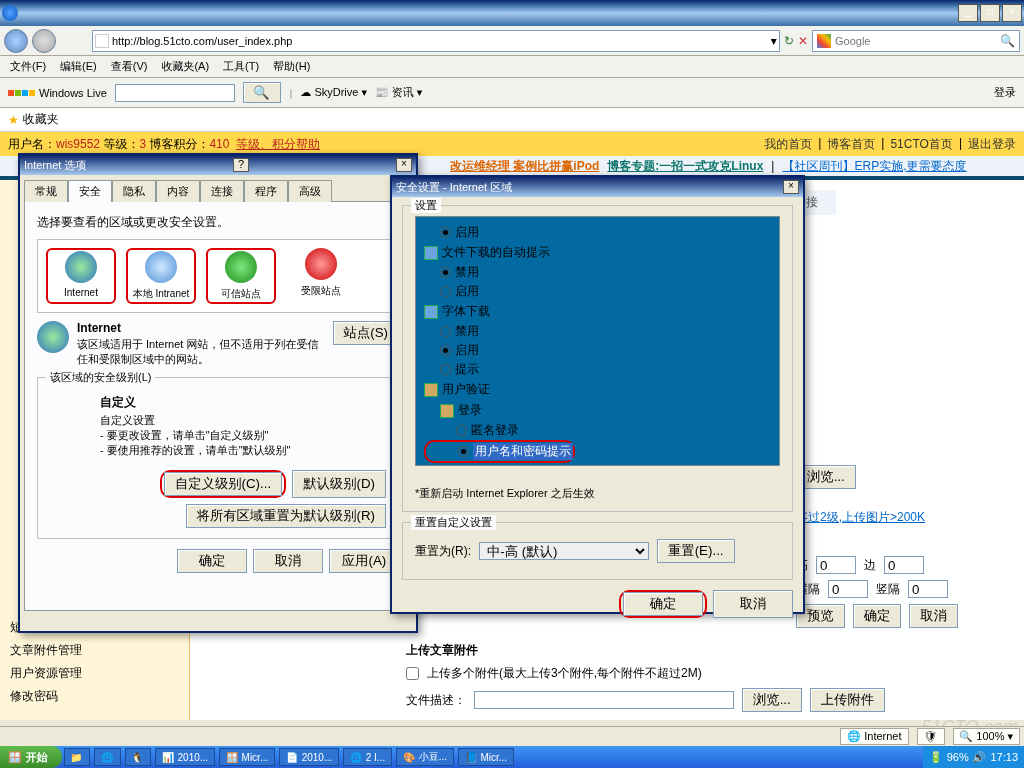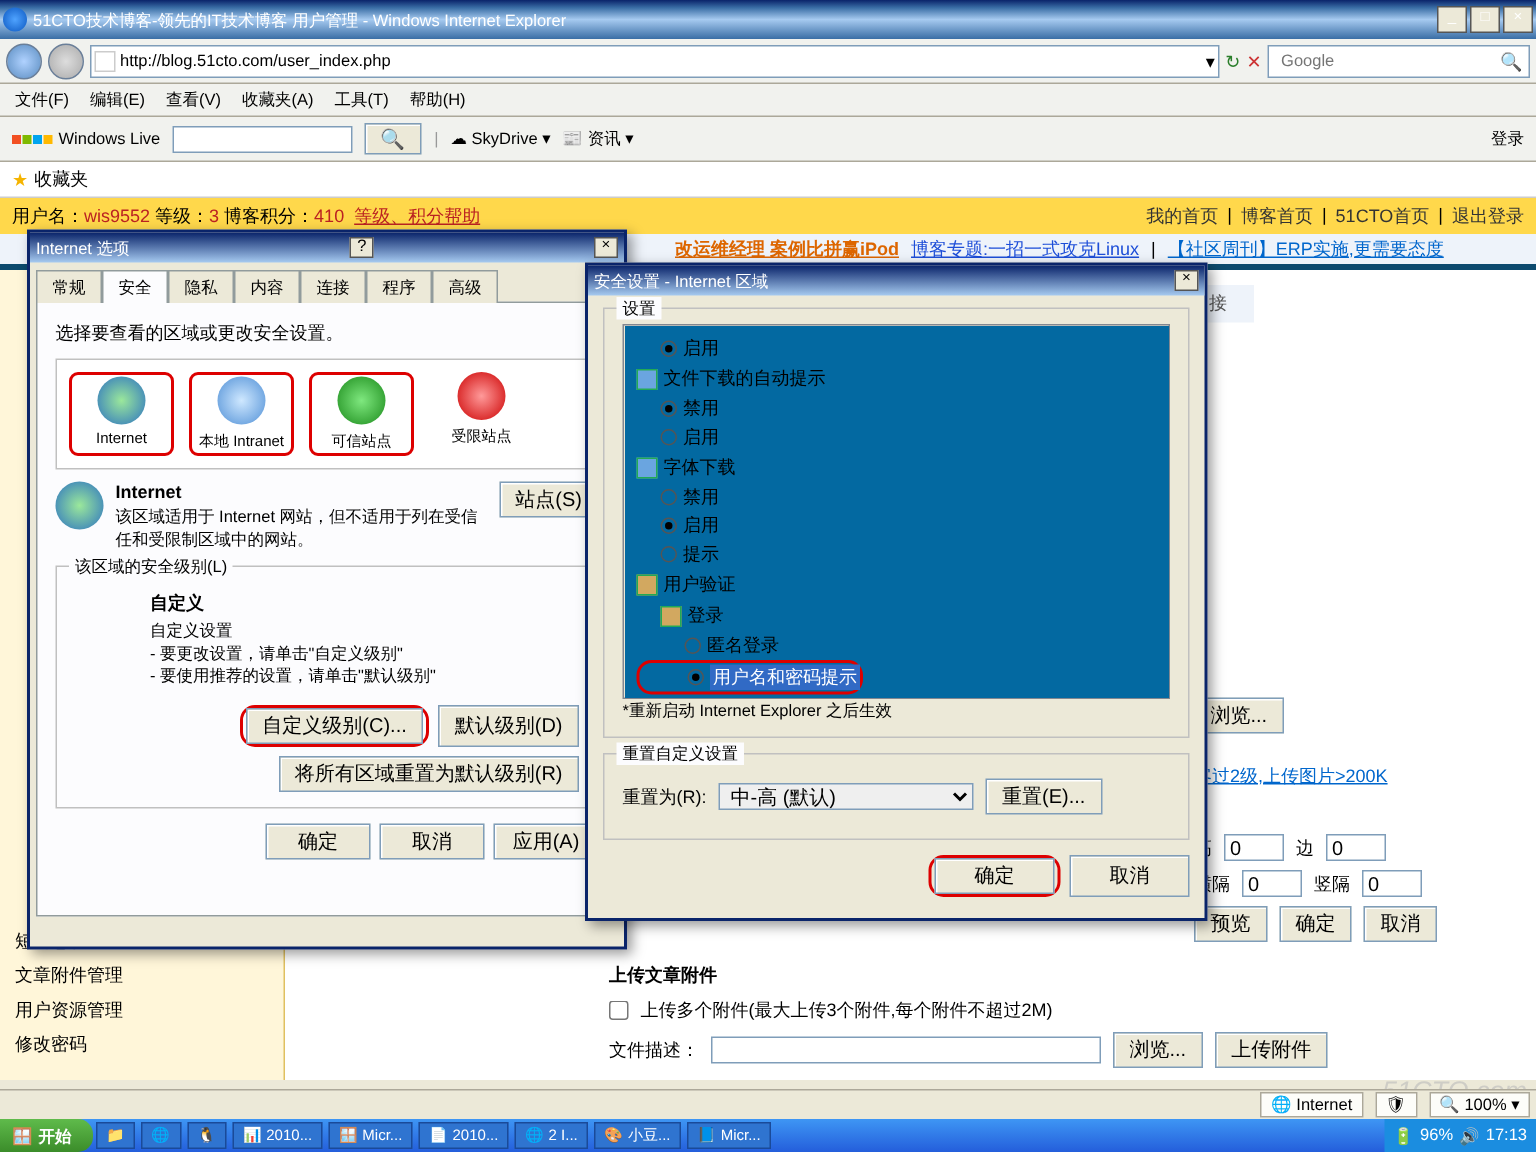--- a/index.html
+++ b/index.html
@@ -5,21 +5,21 @@
 * { margin:0; padding:0; box-sizing:border-box; font-family:"Microsoft YaHei",SimSun,Arial,sans-serif; }
 body { width:1024px; height:768px; background:#ece9d8; font-size:12px; overflow:hidden; position:relative; color:#000; }
 
 .titlebar { height:26px; background:linear-gradient(#0a246a,#3a6ea5 20%,#a6caf0 50%,#3a6ea5); display:flex; align-items:center; padding:0 2px; color:#fff; font-size:11px; }
 .titlebar .ico { width:16px; height:16px; background:radial-gradient(circle,#4fa3ff,#0b57c1); border-radius:50%; margin-right:4px; }
 .titlebar .wbtns { margin-left:auto; display:flex; gap:2px; }
 .titlebar .wbtn { width:20px; height:18px; background:#ece9d8; border:1px solid #555; font-size:10px; text-align:center; line-height:14px; }
 
 .ie-toolbar { height:30px; background:#f1f2ee; border-bottom:1px solid #aca899; display:flex; align-items:center; padding:0 4px; gap:4px; }
 .ie-nav { width:24px; height:24px; border-radius:50%; background:radial-gradient(circle,#b0d2ff,#5a8cc0); border:1px solid #6a7f99; }
-.addr { flex:1; display:flex; align-items:center; height:22px; background:#fff; border:1px solid #7f9db9; padding:0 2px; gap:3px; }
+.addr { flex:1; display:flex; align-items:center; height:22px; background:#fff; border:1px solid #7f9db9; padding:0 2px; gap:3px;margin-left:32px; }
 .addr input { border:none; flex:1; font-size:11px; outline:none; }
 .sbox { display:flex; align-items:center; height:22px; background:#fff; border:1px solid #7f9db9; padding:0 4px; gap:4px; }
 
 .menubar { height:22px; background:#f1f2ee; border-bottom:1px solid #aca899; display:flex; align-items:center; padding:0 4px; gap:2px; font-size:11px; }
 .menubar span { padding:2px 6px; }
 .linksbar { height:30px; background:#f1f2ee; border-bottom:1px solid #aca899; display:flex; align-items:center; padding:0 8px; gap:8px; font-size:11px; }
 .linksbar .sep { color:#999; }
 .wlive { display:flex; align-items:center; gap:4px; }
 .wlogo { display:flex; gap:1px; }
 .wlogo i { width:6px; height:6px; display:block; }
@@ -77,39 +77,38 @@
 .startbtn { background:linear-gradient(#5fbb4b,#3b8c2a); height:100%; padding:0 14px 0 8px; display:flex; align-items:center; gap:4px; font-weight:bold; border-radius:0 10px 10px 0; }
 .taskitem { background:#2f74d0; border:1px solid #1a4a99; margin:1px 2px; padding:1px 6px; display:flex; align-items:center; gap:3px; height:18px; font-size:10px; }
 .tray { margin-left:auto; background:#1b8de0; height:100%; display:flex; align-items:center; padding:0 6px; gap:4px; }
 .watermark{ position:absolute; right:6px; bottom:30px; color:#bbb; font-size:18px; font-style:italic; opacity:.6; }
 </style>
 </head>
 <body>
 
 <div class="titlebar">
   <span class="ico"></span>
-  <span>51CTO技术博客-领先的IT技术博客 用户管理 - Windows Internet Explorer</span>
   <div class="wbtns">
     <div class="wbtn">_</div>
     <div class="wbtn">□</div>
     <div class="wbtn">×</div>
   </div>
 </div>
 
 <div class="ie-toolbar">
   <div class="ie-nav"></div>
   <div class="ie-nav" style="background:radial-gradient(circle,#ddd,#aaa)"></div>
   <div class="addr">
     <span style="width:14px;height:14px;background:#fff;border:1px solid #ccc"></span>
     <input value="http://blog.51cto.com/user_index.php" style="">
     <span>▾</span>
   </div>
   <span style="color:#2a7e2a">↻</span>
   <span style="color:#c33">✕</span>
-  <div class="sbox" style="width:175px">
+  <div class="sbox" style="width:208px">
     <span style="width:14px;height:14px;background:linear-gradient(45deg,#4285f4,#ea4335,#fbbc05,#34a853)"></span>
     <input style="border: none; flex: 1 1 0%; font-size: 11px; outline: none;" placeholder="Google">
     <span>🔍</span>
   </div>
 </div>
 
 <div class="menubar">
   <span>文件(F)</span>
   <span>编辑(E)</span>
   <span>查看(V)</span>
@@ -157,21 +156,21 @@
       <a>博客首页</a>
         <span>|</span>
       <a>51CTO首页</a>
         <span>|</span>
       <a>退出登录</a>
     </div>
   </div>
 
   <div class="bluebar">
     <span style="margin-left:440px" class="orangelnk">改运维经理 案例比拼赢iPod</span>
-    <a class="bluelink" style="color:#1d4ed8;font-weight:normal">博客专题:一招一式攻克Linux</a>
+    <a class="bluelink" style="color:#0f766e;font-weight:bold">博客专题:一招一式攻克Linux</a>
     <span>|</span>
     <a class="bluelink">【社区周刊】ERP实施,更需要态度</a>
   </div>
 
   <div class="content">
     <div class="leftnav">
       <div style="height:430px"></div>
       <div>短消息管理</div>
       <div>文章附件管理</div>
       <div>用户资源管理</div>
@@ -328,21 +327,21 @@
           </div>
         <div class="node redcirc" style="padding-left:32px;display:inline-flex;margin-left:0">
             <span class="r sel"></span>
             <span class="hl">用户名和密码提示</span>
           </div>
         <div class="node" style="padding-left:32px">
             <span>只在 Intranet 区域自动登录</span>
           </div>
         
       </div>
-      <div style="font-size:11px;margin-top:0">*重新启动 Internet Explorer 之后生效</div>
+      <div style="font-size:11px;margin-top:20px">*重新启动 Internet Explorer 之后生效</div>
     </div>
     <div class="groupbox">
       <span class="lbl">重置自定义设置</span>
       <div class="rowline">
         <span>重置为(R):</span>
         <select class="tinput" style="width:170px"><option>中-高 (默认)</option></select>
         <button class="btn">重置(E)...</button>
       </div>
     </div>
     <div class="btnrow" style="margin-top:10px">

